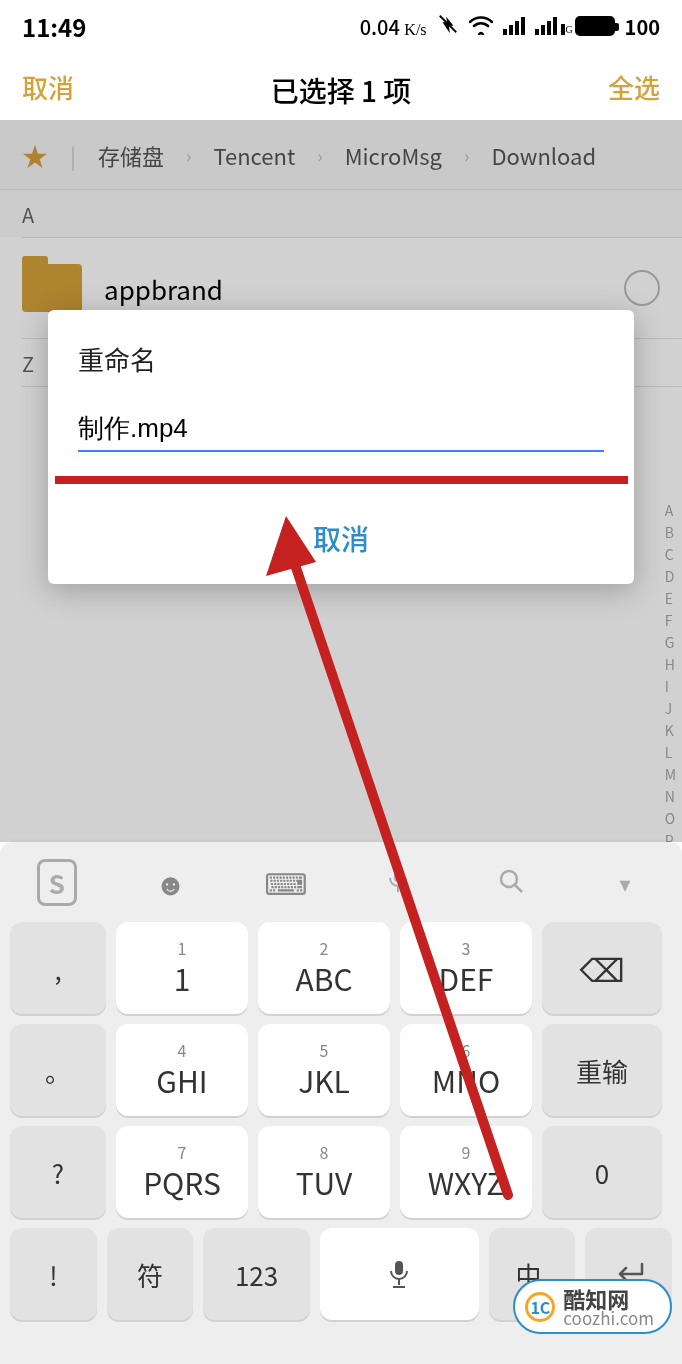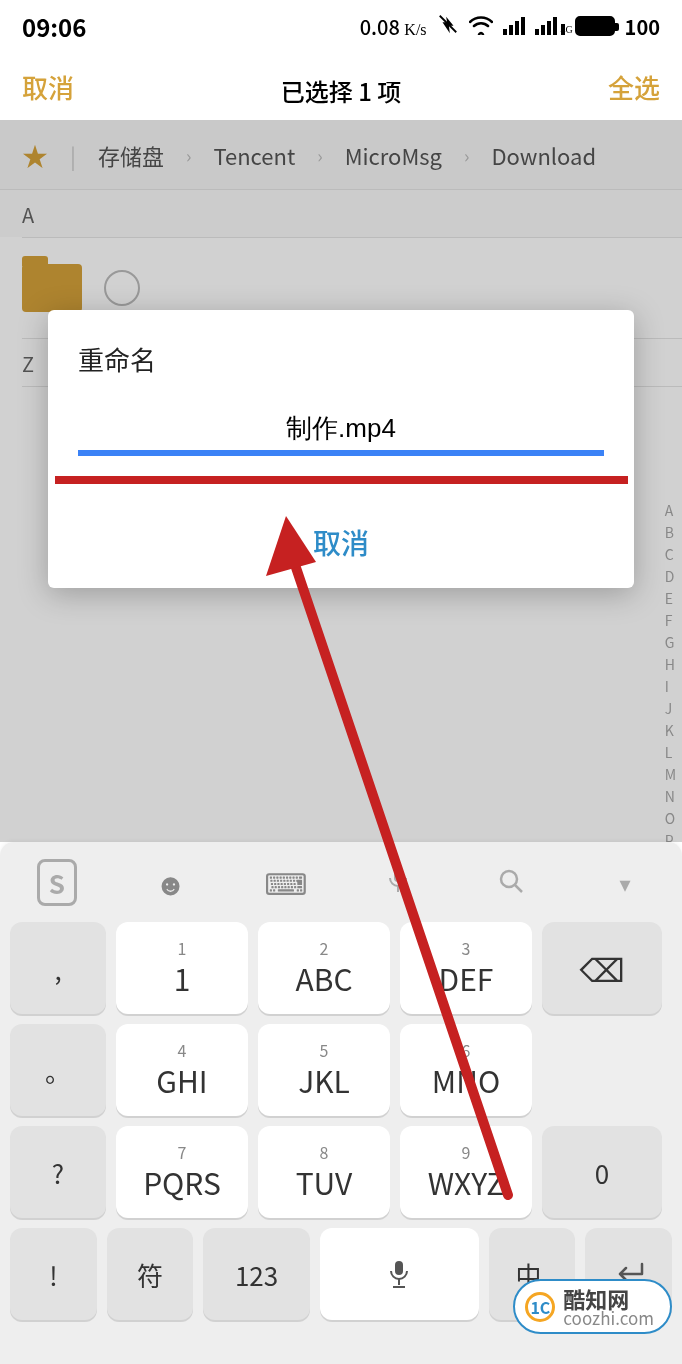--- a/index.html
+++ b/index.html
@@ -8,36 +8,36 @@
   .status-left { font-weight: 600;}
   .status-right { display:flex; align-items:center; gap:10px; font-size:20px;}
   .status-right .small { font-size:16px;font-family:Liberation Serif, serif;}
   .sig { display:inline-flex; align-items:flex-end; gap:2px;}
   .sig span { width:4px; background:#000;}
   .sig .b1{height:6px;} .sig .b2{height:10px;} .sig .b3{height:14px;} .sig .b4{height:18px;}
   .batt { width:40px; height:20px; border:2px solid #000; border-radius:5px; position:relative; background:#000;}
   .batt::after { content:""; position:absolute; right:-6px; top:5px; width:4px; height:8px; background:#000; border-radius:0 2px 2px 0;}
   .header { height:68px; display:flex; align-items:center; justify-content:space-between; padding:0 22px; background:#fff;}
   .hdr-left, .hdr-right { color:#d5a23a; font-size:26px; font-weight:500;}
-  .hdr-title { font-size:24px; font-weight:500;margin-top:8px;}
+  .hdr-title { font-size:28px; font-weight:500;margin-top:8px;}
   .breadcrumb { height:70px; background:#f6f6f6; display:flex; align-items:center; gap:22px; padding:0 22px; font-size:22px; color:#555; border-bottom:1px solid #e5e5e5;}
   .star { color:#d5a23a; font-size:26px;}
   .crumb-sep { color:#bbb; font-size:18px;}
   .crumb-div { color:#ccc;}
   .section-letter { padding:10px 22px 8px; font-size:20px; color:#666; background:#f9f9f9;}
   .divider { height:1px; background:#e5e5e5; margin-left:22px;}
   .file-row { height:100px; display:flex; align-items:center; padding:0 22px; gap:22px;}
   .folder-icon { width:60px; height:48px; background:#d5a23a; border-radius:4px; position:relative;}
   .folder-icon::before{content:"";position:absolute;top:-8px;left:0;width:26px;height:10px;background:#d5a23a;border-radius:3px 3px 0 0;}
   .fname { font-size:26px; flex:1;}
   .radio { width:36px; height:36px; border:2px solid #bbb; border-radius:50%;}
   .dim-overlay { position:absolute; left:0; top:120px; width:682px; height:722px; background:rgba(0,0,0,0.18); pointer-events:none;}
   .dialog { position:absolute; left:48px; top:310px; width:586px; background:#fff; border-radius:6px; box-shadow:0 6px 30px rgba(0,0,0,0.25); z-index:10;}
   .dlg-title { padding:30px 30px 20px; font-size:26px; color:#222;}
-  .dlg-input { margin:10px 30px 0; border:none; border-bottom:6px solid #3b82f6; font-size:26px; padding:6px 0; width:calc(100% - 60px); outline:none;text-align:center;}
+  .dlg-input { margin:10px 30px 0; border:none; border-bottom:2px solid #3b82f6; font-size:26px; padding:6px 0; width:calc(100% - 60px); outline:none;}
   .dlg-btns { display:flex; margin-top:40px; border-top:0;}
   .dlg-btn { flex:1; text-align:center; padding:26px 0; font-size:28px; color:#2e8cc8; font-weight:500;}
   .index-rail { position:absolute; right:6px; top:500px; display:flex; flex-direction:column; gap:2px; font-size:14px; color:#888;}
   .keyboard { position:absolute; left:0; bottom:0; width:682px; height:522px; background:#eeeeee; border-top-left-radius:14px; border-top-right-radius:14px; box-shadow: 0 -1px 4px rgba(0,0,0,0.06);}
   .kb-toolbar { height:80px; display:flex; align-items:center; justify-content:space-around; color:#888;}
   .kb-toolbar .tb { width:40px; text-align:center;}
   .kb-grid { padding: 0 10px 12px; }
   .kb-row { display:flex; gap:10px; margin-bottom:10px;}
   .key { background:#fff; border-radius:12px; box-shadow:0 2px 0 rgba(0,0,0,0.12); display:flex; flex-direction:column; align-items:center; justify-content:center; height:92px;}
   .key.gray { background:#e2e2e2;}
@@ -50,23 +50,23 @@
   .w-space { width:176px;}
   .arrow-svg { position:absolute; left:0; top:0; width:682px; height:1364px; pointer-events:none; z-index:20;}
   .watermark { position:absolute; right:10px; bottom:30px; background:#fff; border:2px solid #2e8cc8; border-radius:30px; padding:6px 16px 6px 10px; display:flex; align-items:center; gap:8px; font-size:22px; color:#444; z-index:30;}
   .wm-ico { width:30px; height:30px; border:3px solid #f5a623; border-radius:50%; display:flex; align-items:center; justify-content:center; color:#2e8cc8; font-weight:bold; font-size:16px;}
   .mute { position:relative;}
 </style>
 </head>
 <body>
 
 <div class="status-bar">
-  <div class="status-left">09:06</div>
+  <div class="status-left">11:49</div>
   <div class="status-right">
-    <span><span>0.08</span> <span class="small">K/s</span></span>
+    <span><span>0.04</span> <span class="small">K/s</span></span>
     <span class="mute">
       <svg width="22" height="22" viewBox="0 0 24 24">
           <path d="M12 2 L14 6 H20 L12 22 L10 14 H4 Z" fill="none"></path>
           <path d="M10 4 L18 14 H13 L14 22 L6 10 H11 Z" fill="#000"></path>
           <line x1="3" y1="3" x2="21" y2="21" stroke="#000" stroke-width="2"></line>
         </svg>
     </span>
     <span>
       <svg width="24" height="20" viewBox="0 0 24 20">
           <path d="M12 18 a2 2 0 1 0 0.001 0 M5 11 a10 10 0 0 1 14 0 M1 7 a16 16 0 0 1 22 0" fill="none" stroke="#000" stroke-width="2.5" stroke-linecap="round"></path>
@@ -105,20 +105,21 @@
   <span class="crumb-sep">›</span>
   <span>MicroMsg</span>
   <span class="crumb-sep">›</span>
   <span>Download</span>
 </div>
 
 <div class="section-letter">A</div>
 <div class="divider"></div>
 <div class="file-row">
   <div class="folder-icon"></div>
+  <div class="fname">appbrand</div>
   <div class="radio"></div>
 </div>
 <div class="divider"></div>
 
 <div class="section-letter" style="background:#fff">Z</div>
 <div class="divider"></div>
 
 <div class="dim-overlay"></div>
 
 <div class="dialog">
@@ -199,20 +200,23 @@
           <span class="main">GHI</span>
         </div>
       <div class="key w-num">
           <span class="sup">5</span>
           <span class="main">JKL</span>
         </div>
       <div class="key w-num">
           <span class="sup">6</span>
           <span class="main">MNO</span>
         </div>
+      <div class="key gray w-fn">
+          <span class="solo">重输</span>
+        </div>
     </div>
     <div class="kb-row">
       <div class="key gray w-side">
           <span class="solo">?</span>
         </div>
       <div class="key w-num">
           <span class="sup">7</span>
           <span class="main">PQRS</span>
         </div>
       <div class="key w-num">

